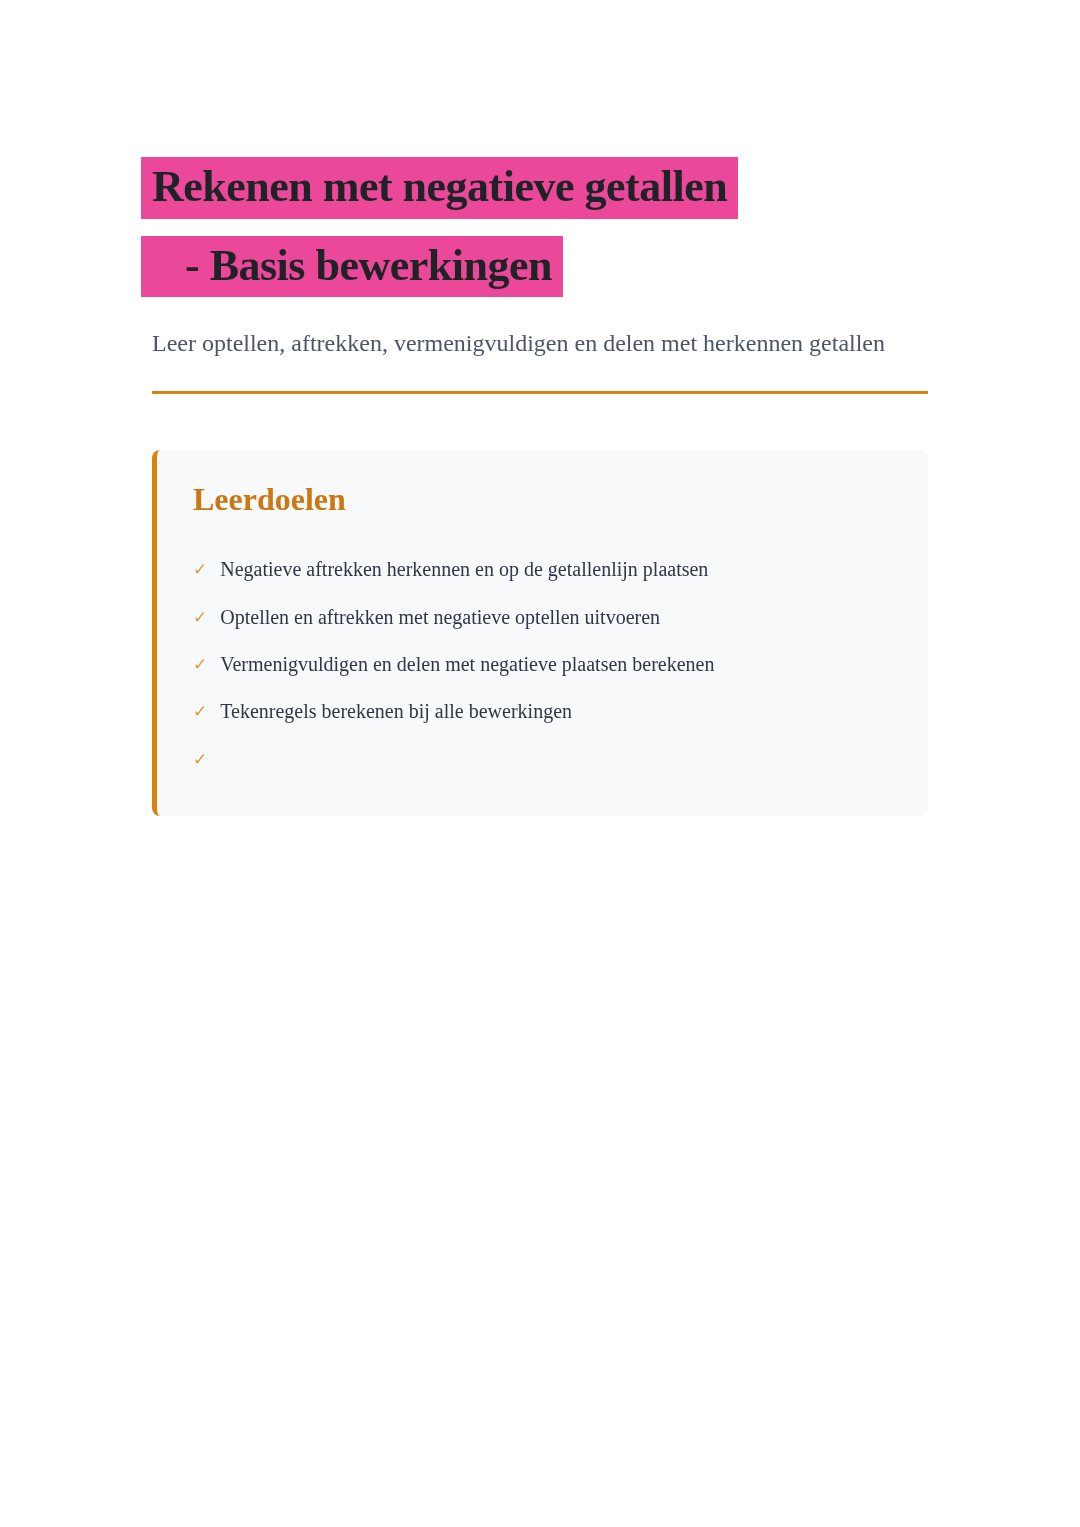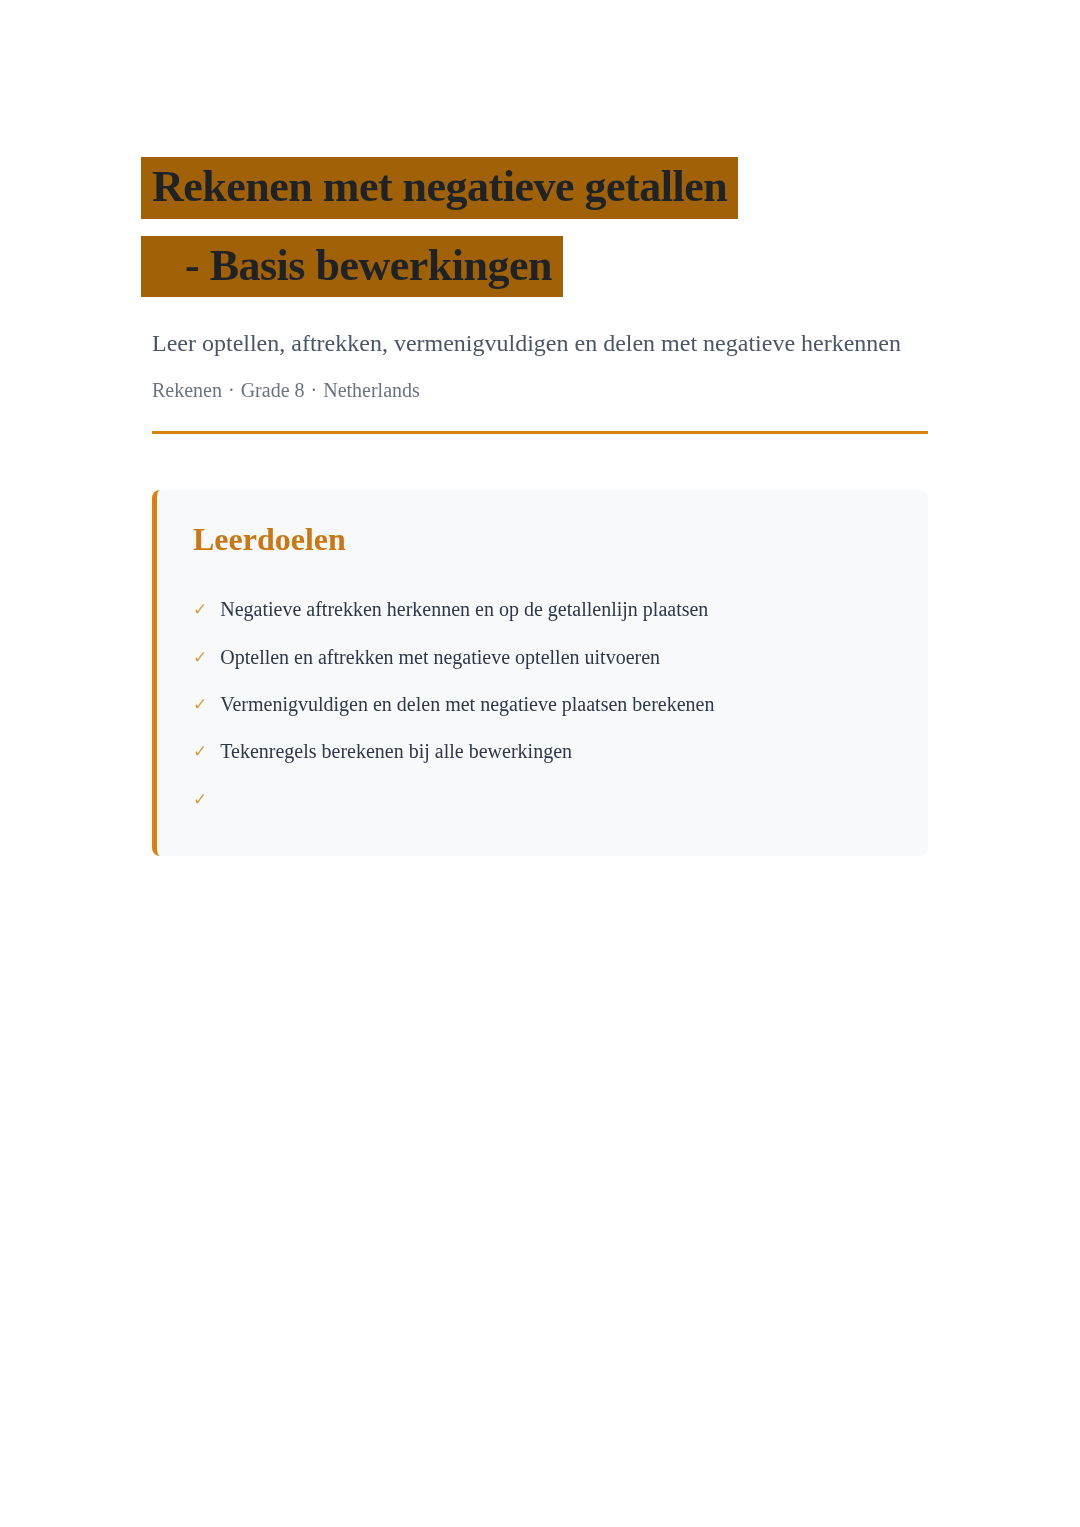--- a/index.html
+++ b/index.html
@@ -25,21 +25,21 @@
     font-size: 44px;
     line-height: 1.15;
     font-weight: 700;
     color: #1f2328;
     letter-spacing: -0.5px;
   }
   h1.title .hl {
     display: block;
     width: fit-content;
     max-width: 790px;
-    background: #a16207;
+    background: #ec4899;
     padding: 5px 11px 6px 11px;
     margin: 0 10px 17px -11px;
     white-space: nowrap;
   }
   h1.title .hl:last-child { margin-bottom: 0; padding-left: 44px; }
   
   .subtitle {
     margin: 26px 0 0 0;
     font-size: 24px;
     line-height: 1.72;
@@ -105,25 +105,22 @@
 
 <div class="page">
   <div class="content">
 
     <header>
       <h1 class="title">
         <span class="hl">Rekenen met negatieve getallen</span>
         <span class="hl">- Basis bewerkingen</span>
       </h1>
 
-      <p class="subtitle">Leer optellen, aftrekken, vermenigvuldigen en delen met negatieve herkennen</p>
+      <p class="subtitle">Leer optellen, aftrekken, vermenigvuldigen en delen met herkennen getallen</p>
 
-      <p class="meta">
-        <span>Rekenen</span><span class="sep">·</span><span>Grade 8</span><span class="sep">·</span><span>Netherlands</span>
-      </p>
 
       <hr class="divider">
     </header>
 
     <section class="card">
       <h2>Leerdoelen</h2>
 
       <ul>
         <li>
           <span class="check">✓</span>

